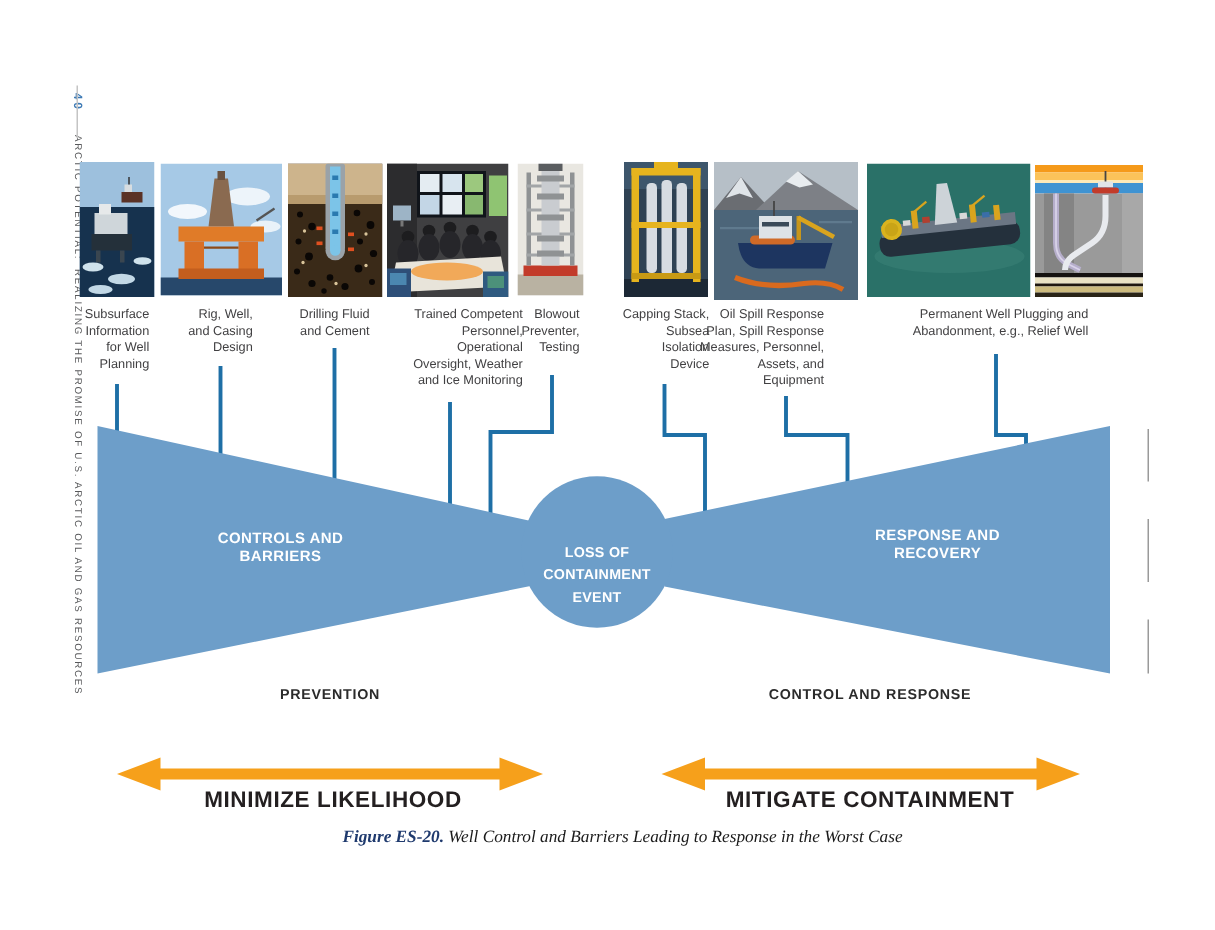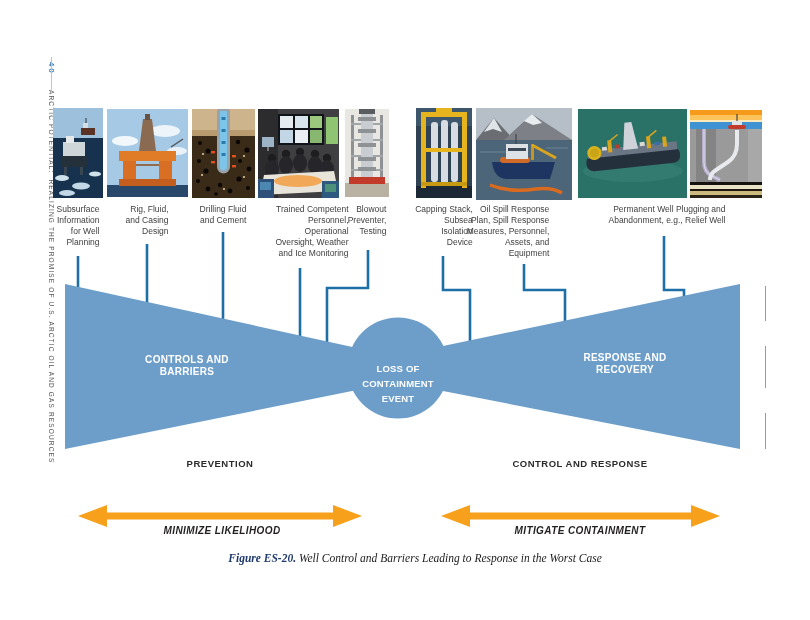--- a/index.html
+++ b/index.html
@@ -35,21 +35,21 @@
     position:absolute;transform:translateX(-50%);width:max-content;text-align:center;
     white-space:pre-line;color:#ffffff;font-weight:bold;font-size:9.5px;line-height:15px;
     letter-spacing:.2px;
   }
   .phase-label{
     position:absolute;transform:translateX(-50%);width:max-content;
     font-weight:bold;font-size:9.5px;color:#2b2b2b;letter-spacing:.5px;
   }
   .arrow-label{
     position:absolute;transform:translateX(-50%);width:max-content;
-    font-weight:bold;font-size:10px;color:#231f20;letter-spacing:.4px;font-style:italic;
+    font-weight:bold;font-size:15px;color:#231f20;letter-spacing:.4px;
   }
   .caption{
     position:absolute;left:0;top:552px;width:810px;text-align:center;
     font-family:"Liberation Serif",serif;font-style:italic;font-size:11.5px;color:#1a1a1a;
   }
   .caption .fig-label{font-weight:bold;color:#1f3a6e;margin-left:20px;}
   .layer{position:absolute;left:0;top:0;}
 </style>
 </head>
 <body>
@@ -328,21 +328,21 @@
       <line x1="47" y1="4" x2="47" y2="15" stroke="#444" stroke-width="1.2"></line>
       <rect x="42" y="11" width="10" height="4" fill="#e0e4e8"></rect>
       <rect x="38" y="15" width="18" height="4" rx="2" fill="#c23b2a"></rect>
     </svg>
   </div>
 
   <div class="blabel" style="left:78px;">Subsurface
 Information
 for Well
 Planning</div>
-  <div class="blabel" style="left:147px;">Rig, Fluid,
+  <div class="blabel" style="left:147px;">Rig, Well,
 and Casing
 Design</div>
   <div class="blabel" style="left:223px;">Drilling Fluid
 and Cement</div>
   <div class="blabel" style="left:312px;">Trained Competent
 Personnel,
 Operational
 Oversight, Weather
 and Ice Monitoring</div>
   <div class="blabel" style="left:367px;">Blowout

